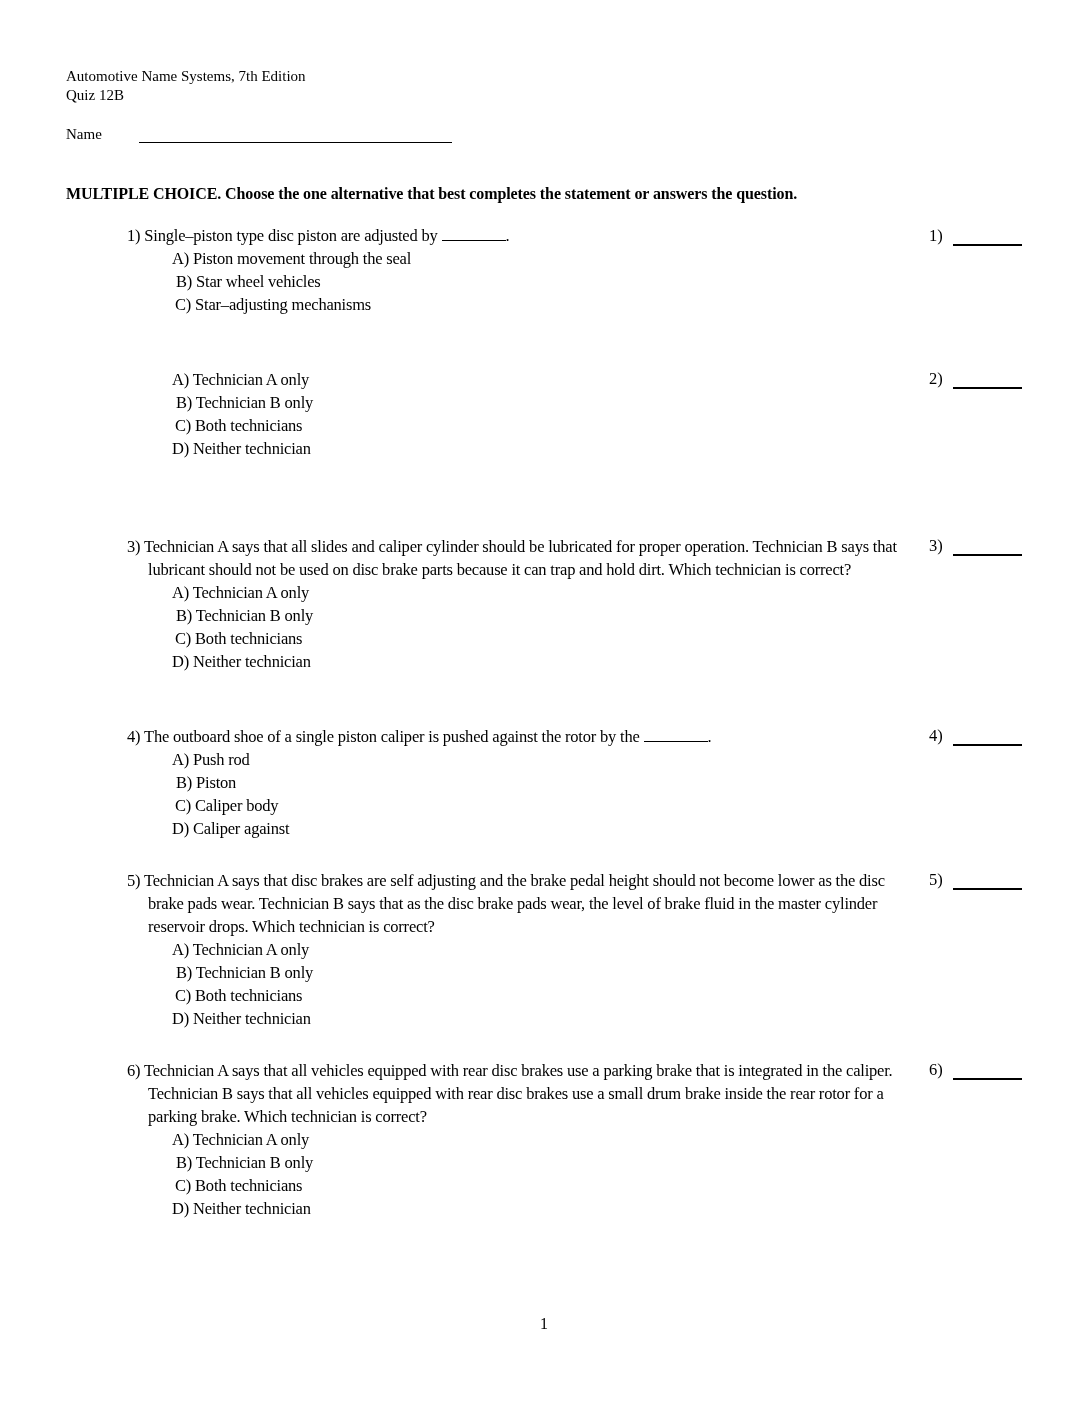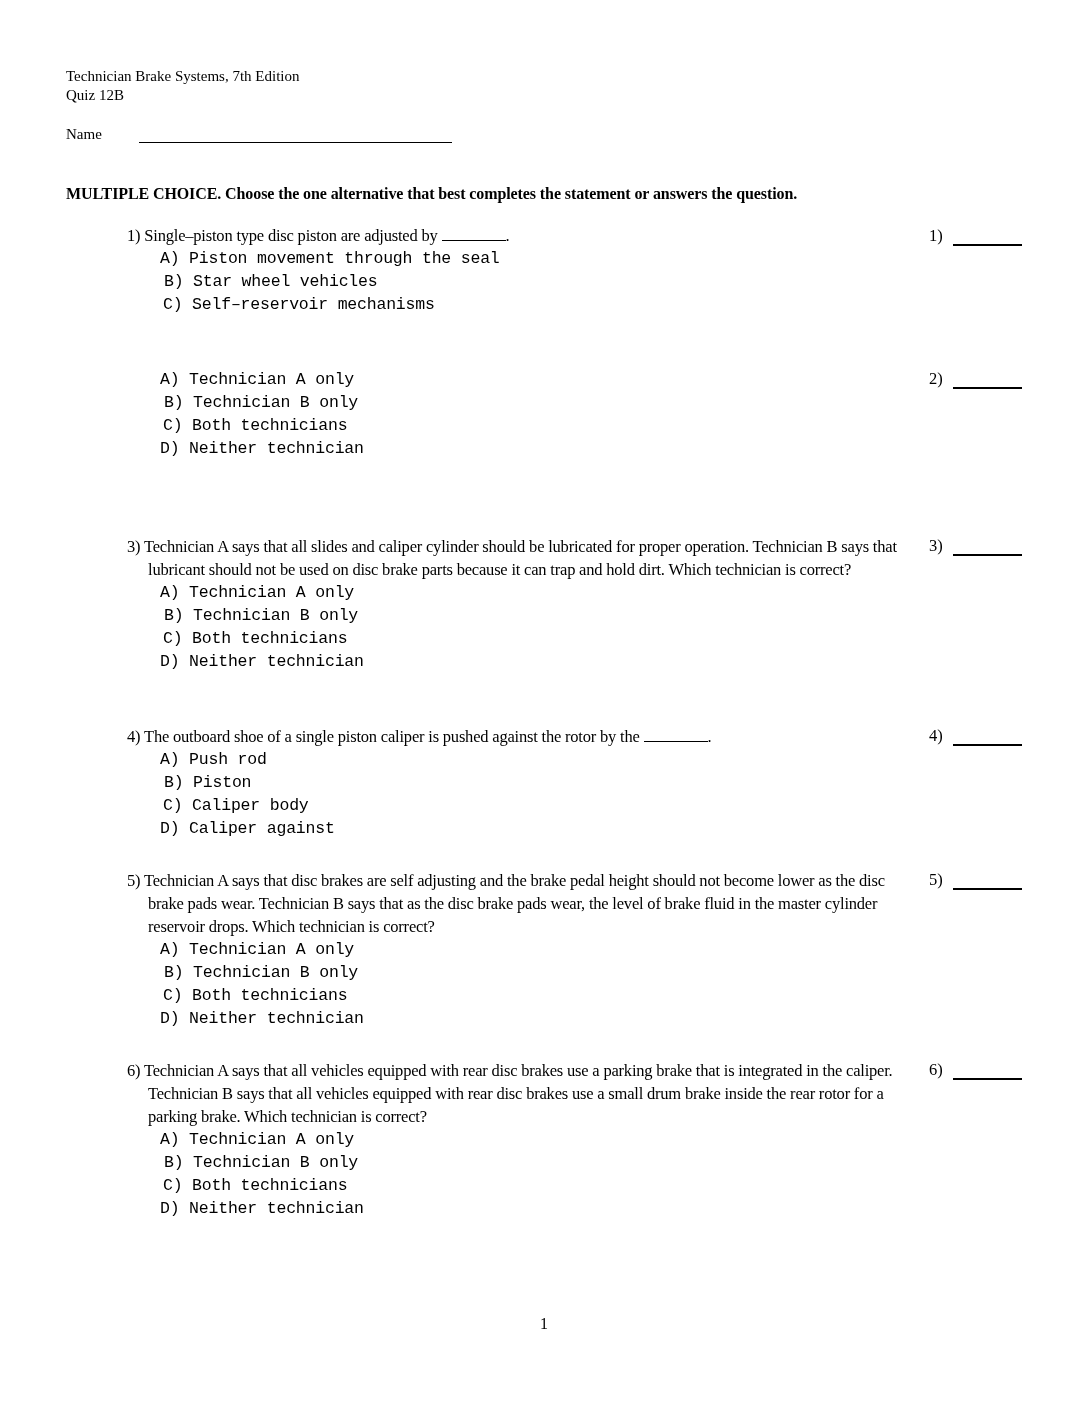--- a/index.html
+++ b/index.html
@@ -8,54 +8,54 @@
       color: #000; font-family: "Liberation Serif", "DejaVu Serif", serif;
     }
     .header { position: absolute; left: 66px; top: 67px; font-size: 15px; line-height: 19px; }
     .name-row { position: absolute; left: 66px; top: 125px; font-size: 15px; display: flex; align-items: flex-end; gap: 36px; }
     .name-line { display: inline-block; width: 313px; border-bottom: 1px solid #000; height: 17px; margin-left: 1px; }
     .instructions { position: absolute; left: 66px; top: 185px; font-size: 16px; font-weight: bold; letter-spacing: -0.1px; }
     .question { position: absolute; left: 127px; width: 790px; font-size: 16.5px; line-height: 23px; letter-spacing: -0.2px; }
     .q-stem { padding-left: 21px; text-indent: -21px; }
     .q-num { display: inline-block; text-indent: 0; }
     .blank-inline { display: inline-block; width: 64px; border-bottom: 1px solid #000; height: 14px; vertical-align: baseline; }
-    .choices { margin-left: 33px; font-family: Liberation Mono, monospace; }
+    .choices { margin-left: 45px; }
     .choice { white-space: nowrap; }
     .choice .letter { display: inline-block; }
     .choice.indent1 { padding-left: 4px; }
     .choice.indent2 { padding-left: 3px; }
     .answer-slot { position: absolute; left: 929px; font-size: 16.5px; display: flex; align-items: flex-end; }
     .answer-line { display: inline-block; width: 69px; border-bottom: 2px solid #000; margin-left: 10px; height: 12px; }
     .page-number { position: absolute; left: 540px; top: 1315px; font-size: 16px; }
   </style>
 </head>
 <body>
 
 <div class="header">
-  <div>Technician Brake Systems, 7th Edition</div>
+  <div>Automotive Name Systems, 7th Edition</div>
   <div>Quiz 12B</div>
 </div>
 
 <div class="name-row">
   <span>Name</span>
   <span class="name-line"></span>
 </div>
 
 <div class="instructions">MULTIPLE CHOICE.  Choose the one alternative that best completes the statement or answers the question.</div>
 
 <div class="question" style="top:224px;">
   <div class="q-stem">
     <span class="q-num">1)</span>
     <span>Single–piston type disc piston are adjusted by</span>
     <span class="blank-inline"></span><span>.</span>
   </div>
   <div class="choices">
     <div class="choice"><span class="letter">A)</span> <span>Piston movement through the seal</span></div>
     <div class="choice indent1"><span class="letter">B)</span> <span>Star wheel vehicles</span></div>
-    <div class="choice indent2"><span class="letter">C)</span> <span>Self–reservoir mechanisms</span></div>
+    <div class="choice indent2"><span class="letter">C)</span> <span>Star–adjusting mechanisms</span></div>
   </div>
 </div>
 <div class="answer-slot" style="top:226px;">
   <span>1)</span>
   <span class="answer-line"></span>
 </div>
 
 <div class="question" style="top:368px;">
   <div class="choices">
     <div class="choice"><span class="letter">A)</span> <span>Technician A only</span></div>

